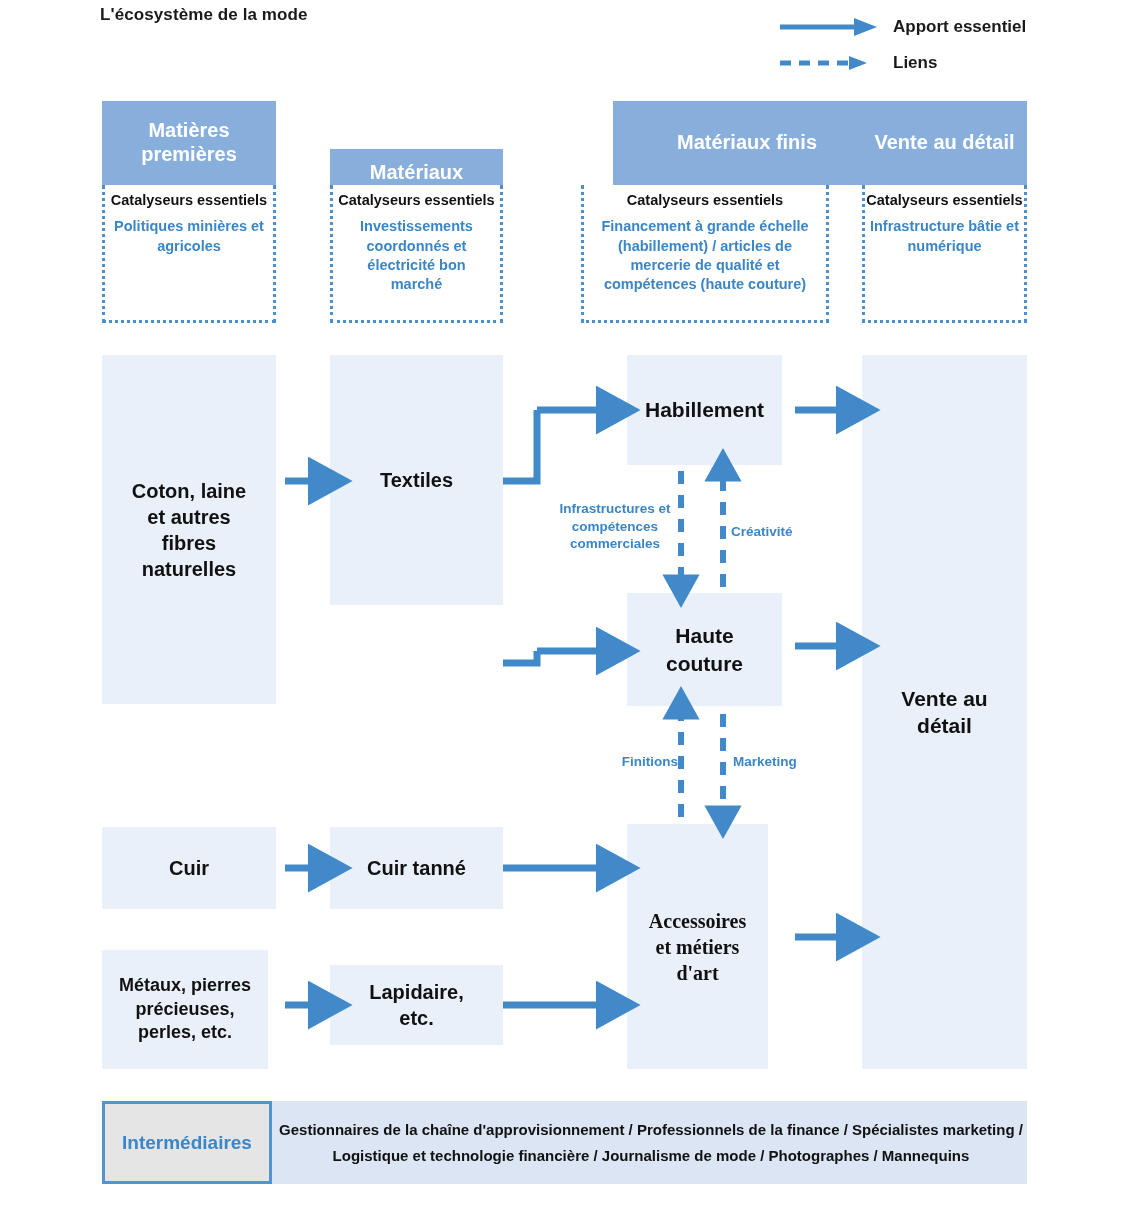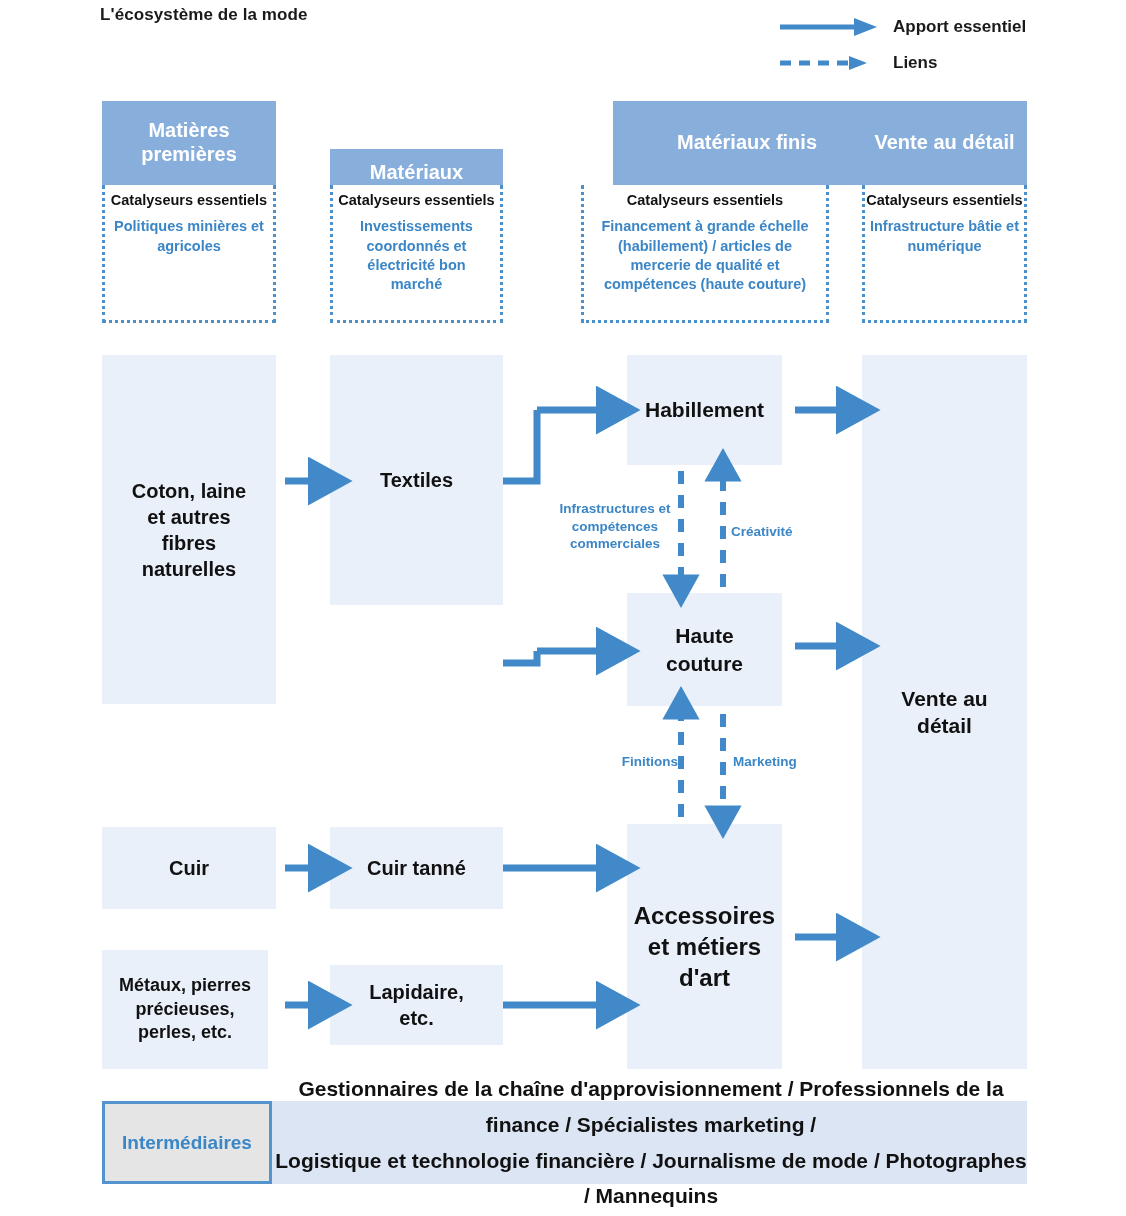--- a/index.html
+++ b/index.html
@@ -31,21 +31,21 @@
 
   
   .linklabel{font-size:13.5px;font-weight:700;color:#3B86C6;line-height:1.3;text-align:center;}
 
   
   #interm-bar{background:#DCE5F4;}
   #interm-chip{background:#e5e5e5;border:3px solid #5593CE;
                display:flex;align-items:center;justify-content:center;
                font-size:19px;font-weight:700;color:#3B86C6;}
   #interm-text{display:flex;flex-direction:column;align-items:center;justify-content:center;
-               text-align:center;font-size:21px;font-weight:700;color:#111;line-height:1.7;}
+               text-align:center;font-size:15px;font-weight:700;color:#111;line-height:1.7;}
 
   svg.overlay{position:absolute;left:0;top:0;width:1126px;height:1216px;pointer-events:none;}
 </style>
 </head>
 <body>
 
 <div class="stage">
 
   <div class="abs" id="title">L'écosystème de la mode</div>
 
@@ -93,21 +93,21 @@
 
   <div class="abs pbox" style="left:102px;top:355px;width:174px;height:349px;font-size:20px;padding:0 26px;">Coton, laine et autres fibres naturelles</div>
 
   <div class="abs pbox" style="left:330px;top:355px;width:173px;height:250px;font-size:20px;">Textiles</div>
 
 
   <div class="abs pbox" style="left:627px;top:355px;width:155px;height:110px;font-size:21px;">Habillement</div>
 
   <div class="abs pbox" style="left:627px;top:593px;width:155px;height:113px;font-size:21px;padding:0 20px;">Haute couture</div>
 
-  <div class="abs pbox" style="left:627px;top:824px;width:155px;height:245px;font-size:24px;padding:0 12px;">Accessoires et métiers d'art</div>
+  <div class="abs pbox" style="left:627px;top:824px;width:141px;height:245px;font-size:20px;padding:0 12px;font-family:Liberation Serif, serif;">Accessoires et métiers d'art</div>
 
   <div class="abs pbox" style="left:102px;top:827px;width:174px;height:82px;font-size:20px;">Cuir</div>
 
   <div class="abs pbox" style="left:330px;top:827px;width:173px;height:82px;font-size:20px;">Cuir tanné</div>
 
   <div class="abs pbox" style="left:102px;top:950px;width:166px;height:119px;font-size:18px;padding:0 6px;">Métaux, pierres précieuses, perles, etc.</div>
 
   <div class="abs pbox" style="left:330px;top:965px;width:173px;height:80px;font-size:20px;padding:0 40px;">Lapidaire, etc.</div>
 
   <div class="abs pbox" style="left:862px;top:355px;width:165px;height:714px;font-size:21px;padding:0 30px;">Vente au détail</div>

